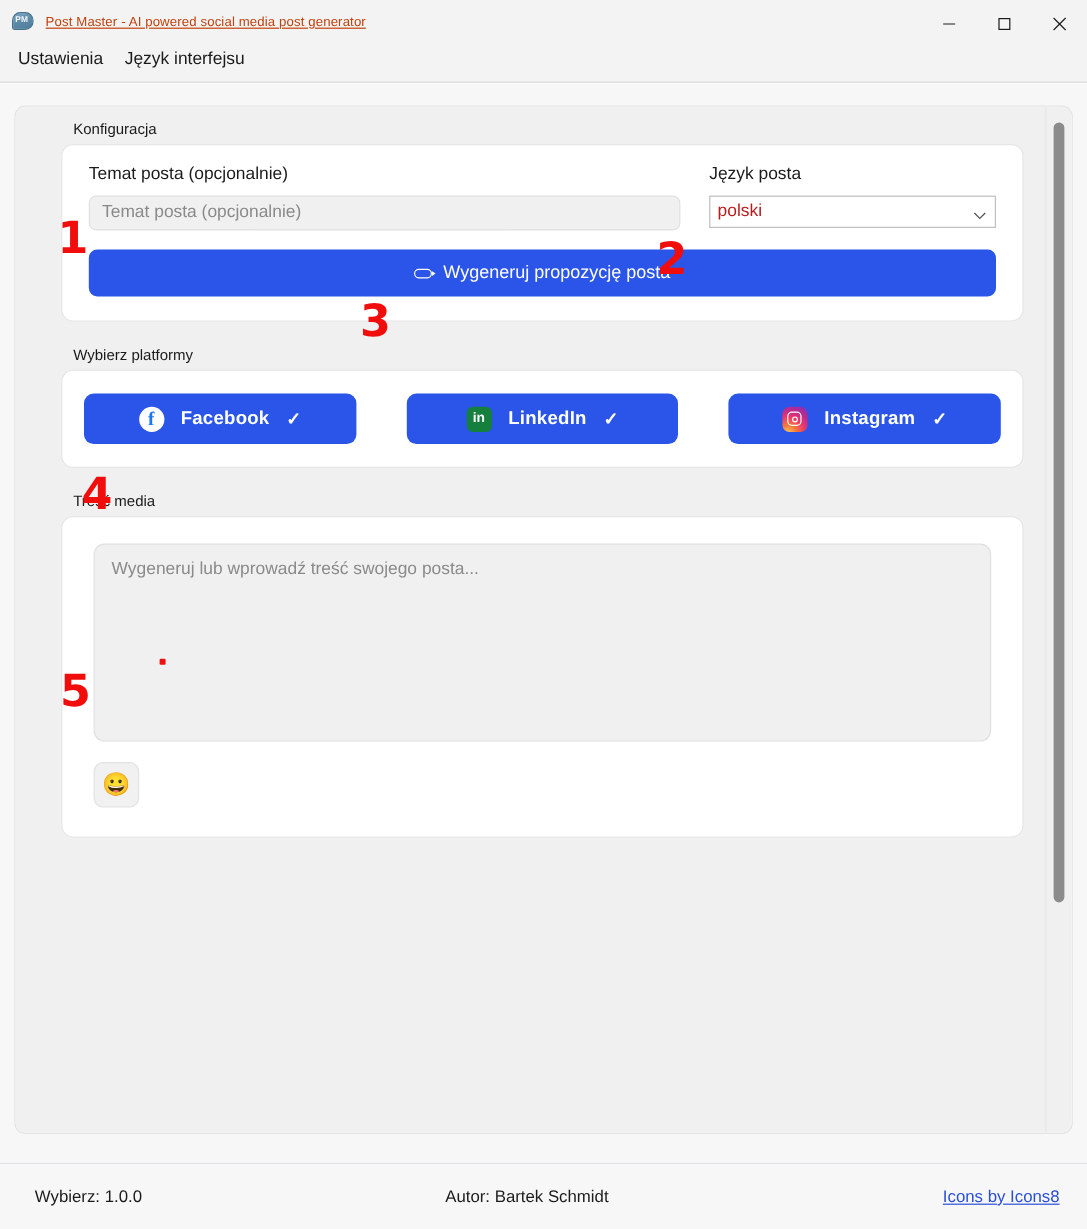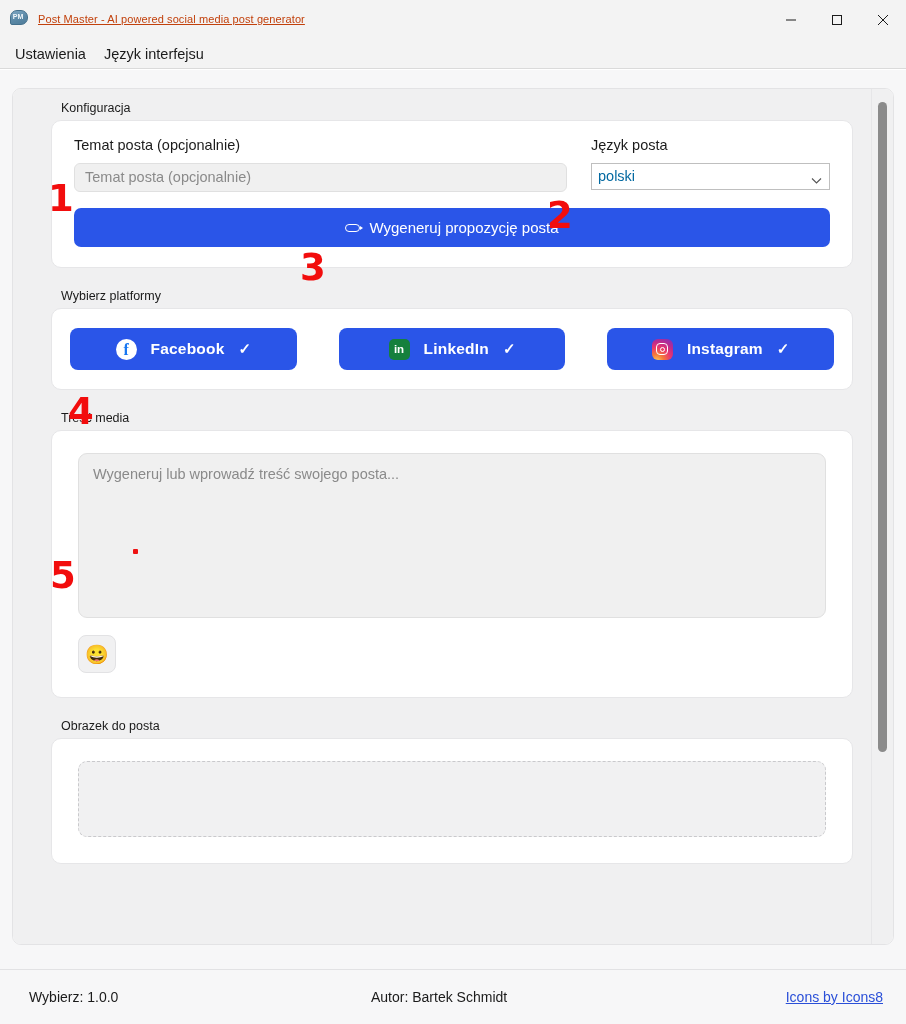--- a/index.html
+++ b/index.html
@@ -59,21 +59,20 @@
     display: flex; align-items: center; justify-content: center;
     color: #1b1b1b;
   }
   .win-btn svg { display: block; }
 
   
   .menubar {
     height: 30px;
     background: #f3f3f3;
     display: flex;
-    align-items: center;
     padding-left: 6px;
     border-bottom: 1px solid #dadada;
   }
   .menu-item {
     font-size: 14.5px;
     color: #1b1b1b;
     padding: 2px 9px;
     white-space: nowrap;
   }
 
@@ -158,21 +157,21 @@
     line-height: 27px;
   }
   .select-wrap { position: relative; }
   .select-box {
     width: 100%;
     height: 27px;
     background: #ffffff;
     border: 1px solid #bfbfbf;
     padding: 0 24px 0 6px;
     font-size: 14.5px;
-    color: #0369a1;
+    color: #b91c1c;
     line-height: 25px;
     white-space: nowrap;
     overflow: hidden;
   }
   .select-chevron {
     position: absolute;
     right: 8px; top: 8px;
     pointer-events: none;
   }
   .primary-btn {
@@ -453,26 +452,20 @@
         <span class="group-label">Treść media</span>
         <div class="group-card content-card">
           <div class="textarea">
             <span>Wygeneruj lub wprowadź treść swojego posta...</span>
             <span class="red-dot"></span>
           </div>
           <div class="emoji-btn">😀</div>
         </div>
       </div>
 
-      <div class="group">
-        <span class="group-label">Obrazek do posta</span>
-        <div class="group-card image-card">
-          <div class="dropzone"></div>
-        </div>
-      </div>
 
     </div>
     <div class="scrollbar-track">
       <div class="scrollbar-thumb"></div>
     </div>
   </div>
 </div>
 
 <div class="statusbar">
   <span class="status-version">Wybierz: 1.0.0</span>

